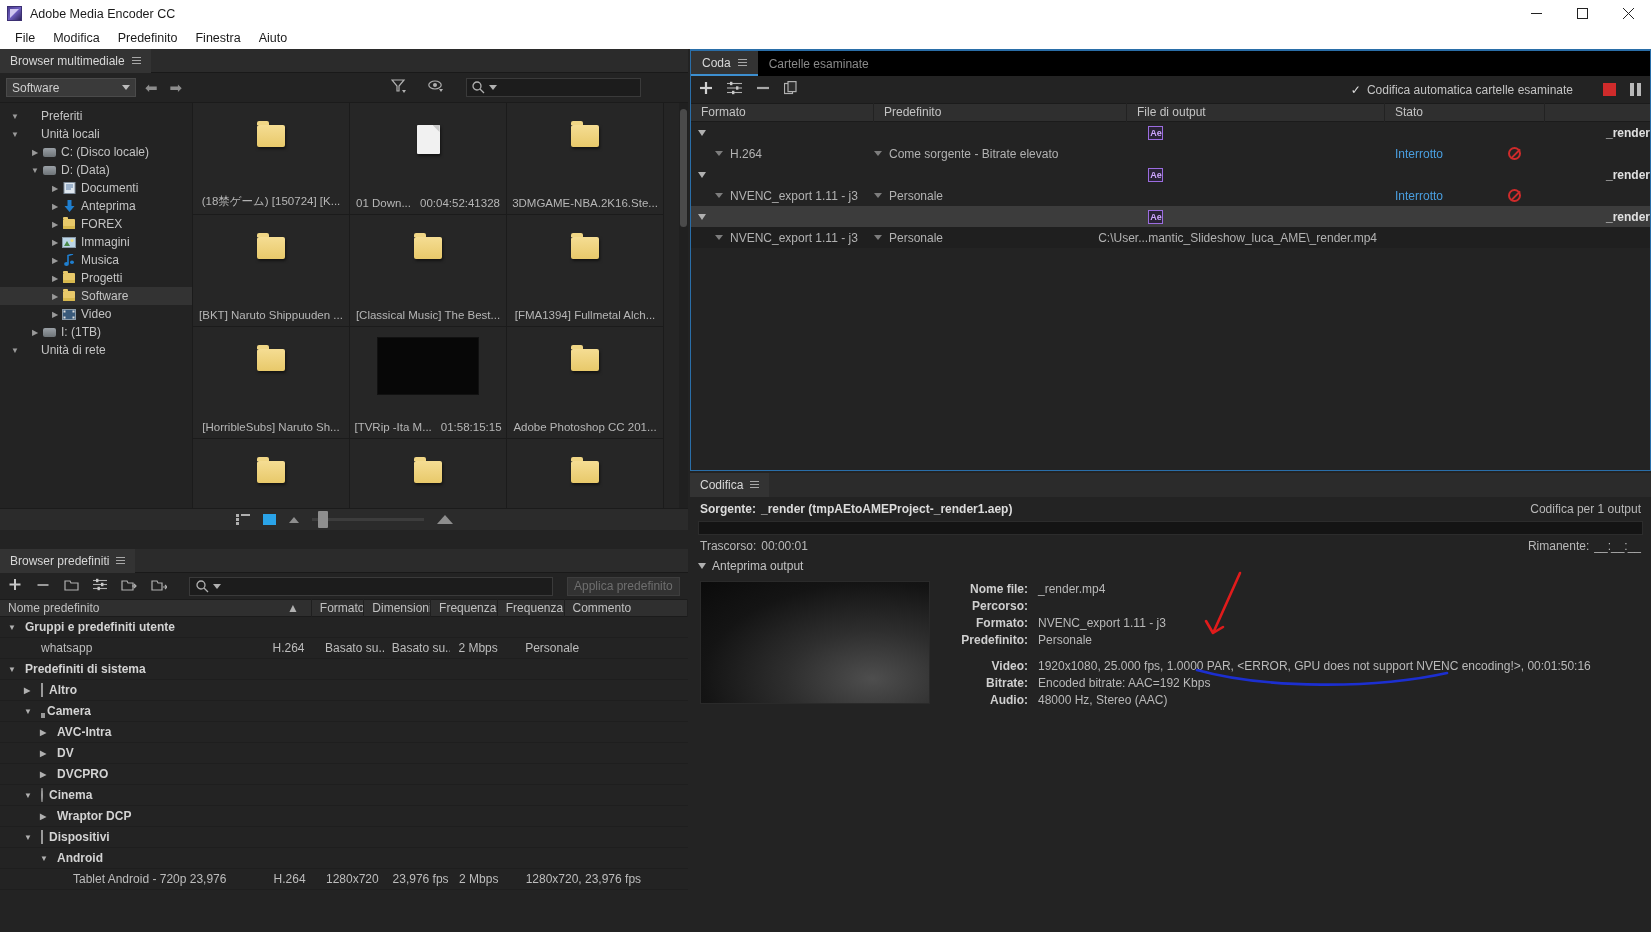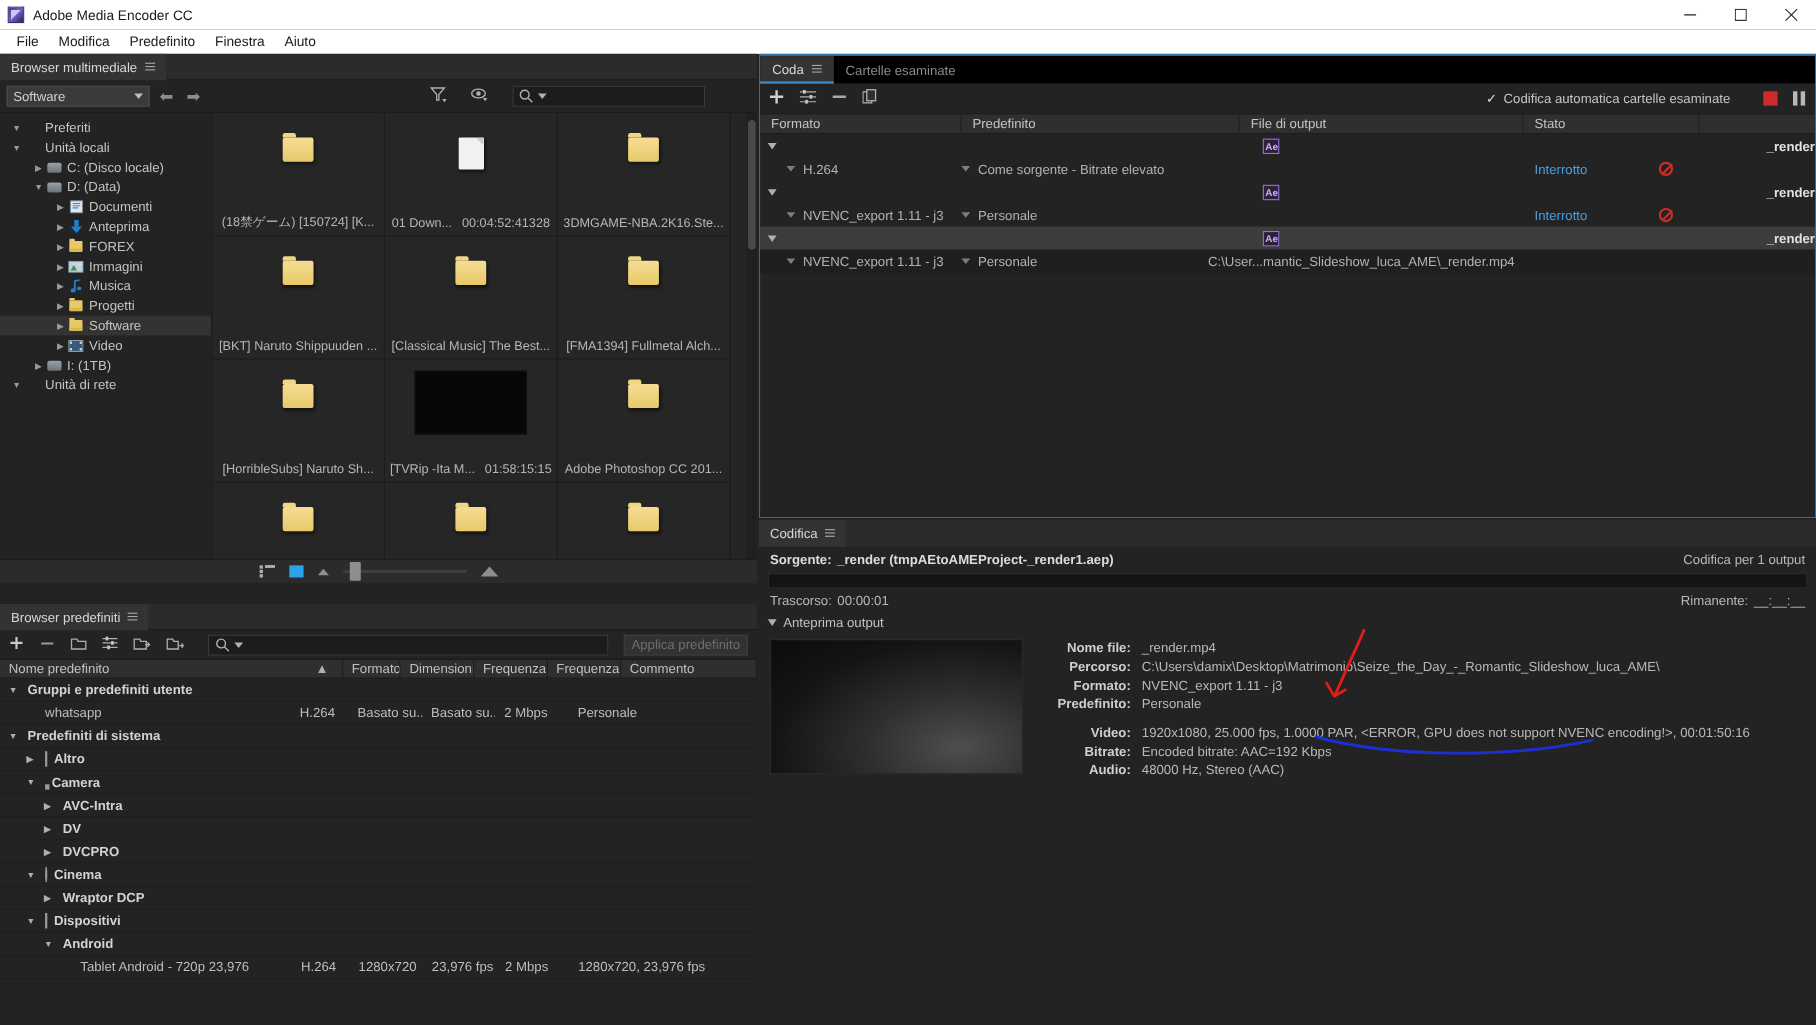--- a/index.html
+++ b/index.html
@@ -924,21 +924,20 @@
     <div class="e-body">
       <div class="e-thumb"></div>
       <div class="e-info">
         <div id="e-details1">
             <div class="e-line">
               <span class="e-key">Nome file:</span>
               <span class="e-val">_render.mp4</span>
             </div>
             <div class="e-line">
               <span class="e-key">Percorso:</span>
-              <span class="e-val">C:\Users\damix\Desktop\Matrimonio\Seize_the_Day_-_Romantic_Slideshow_luca_AME\</span>
             </div>
             <div class="e-line">
               <span class="e-key">Formato:</span>
               <span class="e-val">NVENC_export 1.11 - j3</span>
             </div>
             <div class="e-line">
               <span class="e-key">Predefinito:</span>
               <span class="e-val">Personale</span>
             </div>
           </div>

